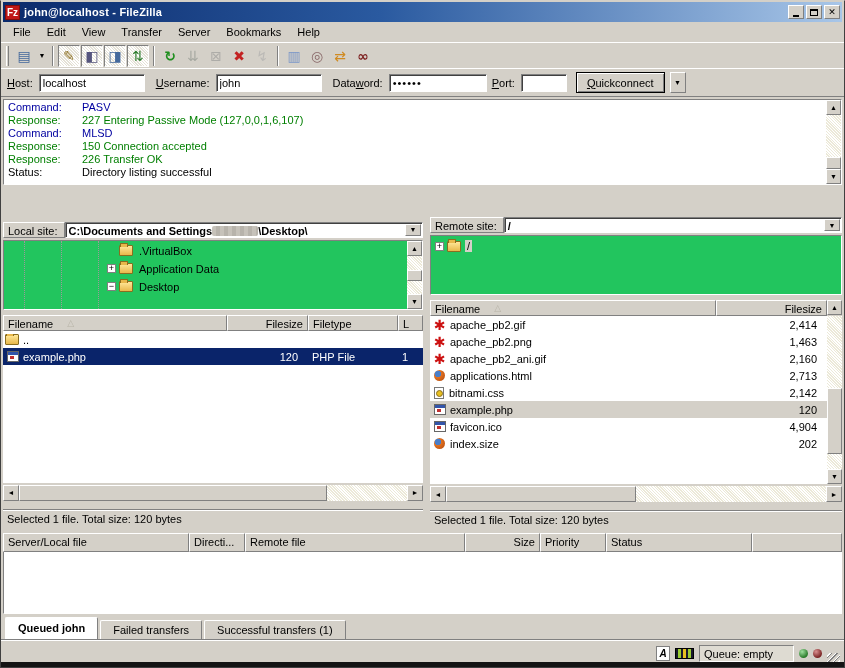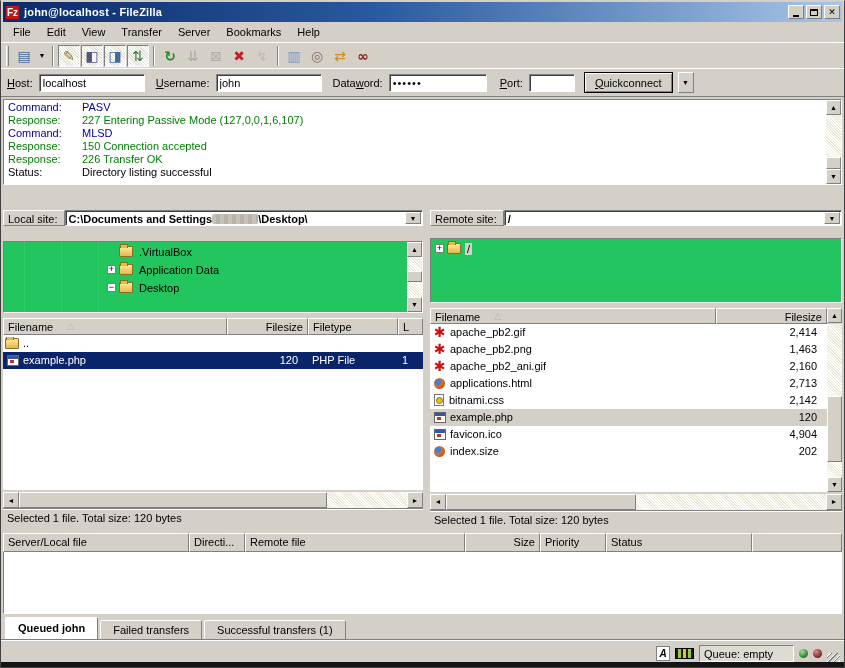--- a/index.html
+++ b/index.html
@@ -72,21 +72,21 @@
   .sb-thumb { background:#d4d0c8; border:1px solid; border-color:#fff #808080 #808080 #fff; }
   .vsb .sb-thumb { width:100%; }
   .hsb .sb-thumb { height:100%; }
 
   
   .panes { height:336px; margin:5px 2px 0; display:flex; }
   .pane { display:flex; flex-direction:column; }
   .pane-local { width:420px; }
   .splitter { width:7px; flex:none; }
   .pane-remote { flex:1; }
-  .site-row { height:31px; display:flex; align-items:flex-start;margin-top:20px; }
+  .site-row { height:31px; display:flex; align-items:flex-end;margin-top:20px; }
   .site-label { padding:2px 6px 0 4px; border:1px solid; border-color:#fff #808080 #808080 #fff; background:#d4d0c8; flex:none; }
   .site-combo { flex:1; display:flex; background:#fff; border:1px solid; border-color:#808080 #fff #fff #808080;
                 box-shadow:inset 1px 1px 0 #404040; }
   .combo-text { flex:1; padding:2px 3px 0; white-space:nowrap; overflow:hidden;font-weight:bold; }
   .combo-btn { width:16px; margin:1px; display:flex; align-items:center; justify-content:center; font-size:7px; }
   .redacted { display:inline-block; width:46px; height:10px; vertical-align:-1px; border-radius:2px;
               background:repeating-linear-gradient(90deg,#c6c2ba 0 4px,#b7b3ab 4px 8px); }
 
   .treebox { height:78px; margin-top:2px; display:flex; }
   .tree-scroll-area { flex:1; background:#22c55e; position:relative; overflow:hidden; padding-top:1px; }
@@ -124,21 +124,21 @@
   .fi-ff { width:11px; height:11px; border-radius:50%; margin:0 5px 0 2px;
            background:radial-gradient(circle at 35% 35%, #4a7ec8 0 30%, #e07020 35%, #b84e10 90%); }
   .fi-page { width:10px; height:12px; margin:0 5px 0 2px; background:#fff; border:1px solid #777; position:relative; }
   .fi-page::after { content:""; position:absolute; left:1px; bottom:1px; width:5px; height:5px;
            border-radius:50%; background:#e8c020; border:1px solid #8a6d1f; }
   .fi-php { width:12px; height:11px; margin:0 4px 0 2px; border:1px solid #666; background:#fff; position:relative; }
   .fi-php::before { content:""; position:absolute; top:0; left:0; right:0; height:3px; background:#3355aa; }
   .fi-php::after { content:""; position:absolute; bottom:2px; left:2px; width:4px; height:3px; background:#c03030; }
 
   .pane-hscroll { margin-top:2px; display:flex; }
-  .pane-status { height:19px; margin-top:0; border-top:1px solid #808080; box-shadow:0 1px 0 #fff inset; padding:3px 4px 0; }
+  .pane-status { height:19px; margin-top:8px; border-top:1px solid #808080; box-shadow:0 1px 0 #fff inset; padding:3px 4px 0; }
 
   
   .queue { margin:7px 2px 0; }
   .queue-header { height:19px; display:flex; }
   .queue-body { height:62px; background:#fff; border:1px solid; border-color:#808080 #fff #fff #808080; border-top:none; }
 
   
   .tabs { height:22px; margin:3px 2px 0; display:flex; align-items:flex-end; gap:2px; padding-left:2px; }
   .tab { height:19px; padding:3px 12px 0; background:#d4d0c8; border:1px solid; border-color:#fff #808080 #808080 #fff;
          border-bottom:none; border-radius:2px 2px 0 0; white-space:nowrap; }
@@ -213,21 +213,21 @@
     <span class="tbtn c-find">∞</span>
   </div>
 
   <div class="quickbar">
     <label><span></span><span class="u">H</span><span>ost:</span></label>
     <input class="qc-input sunken w-host" type="text" value="localhost" style="">
     <label style="margin-left:6px"><span></span><span class="u">U</span><span>sername:</span></label>
     <input class="qc-input sunken w-user" type="text" value="john" style="">
     <label style="margin-left:6px"><span>Data</span><span class="u">w</span><span>ord:</span></label>
     <input class="qc-input sunken w-pass" type="text" value="••••••" style="">
-    <label style="margin-left:8px"><span></span><span class="u">P</span><span>ort:</span></label>
+    <label style="margin-left:0"><span></span><span class="u">P</span><span>ort:</span></label>
     <input class="qc-input sunken w-port" type="text" value="" style="">
     <button class="qc-btn" style="margin-left:4px"><span></span><span class="u">Q</span><span>uickconnect</span></button>
     <span class="qc-drop raised-thin">▼</span>
   </div>
 
   <div class="logpane sunken">
     <div class="log-lines">
       <div class="log-line t-command">
           <span class="log-label">Command:</span>
           <span>PASV</span>

